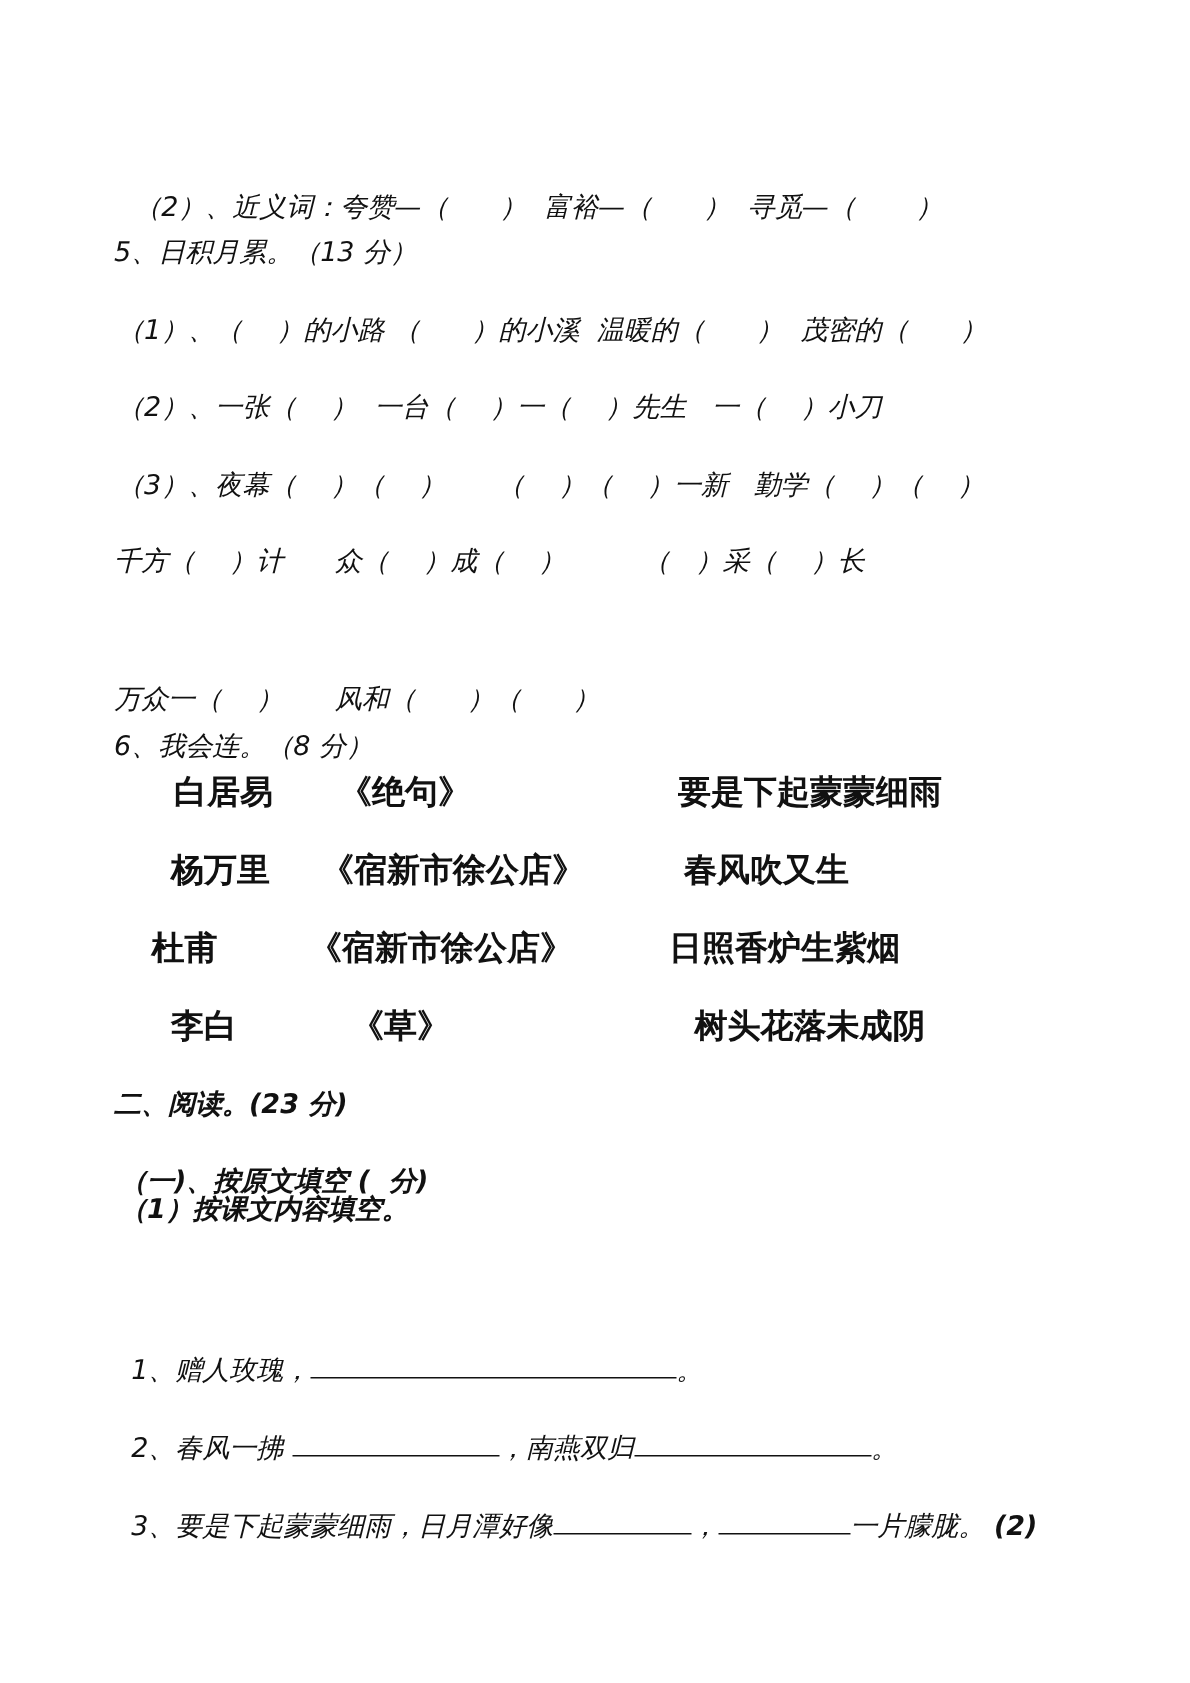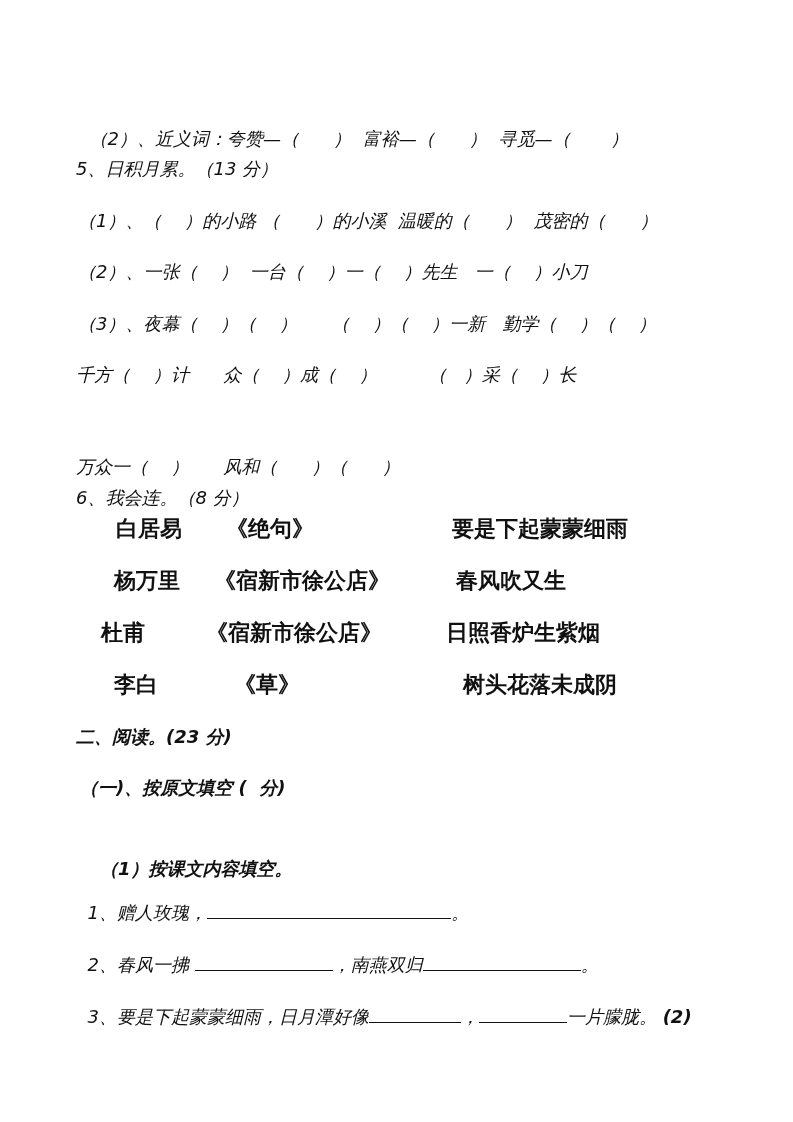--- a/index.html
+++ b/index.html
@@ -37,21 +37,21 @@
 <div class="seg" style="left:101px;top:622px;">杜甫</div>
 <div class="seg" style="left:206px;top:622px;">《宿新市徐公店》</div>
 <div class="seg" style="left:446px;top:622px;">日照香炉生紫烟</div>
 
 <div class="seg" style="left:114px;top:674px;">李白</div>
 <div class="seg" style="left:234px;top:674px;">《草》</div>
 <div class="seg" style="left:443px;top:674px;margin-left:20px;">树头花落未成阴</div>
 
 <div class="ln b" style="left:76px;top:726px;">二、阅读。(23 分)</div>
 <div class="ln b" style="left:80px;top:777px;">（一)、按原文填空 (  分)</div>
-<div class="ln b" style="left:80px;top:858px;margin-left:20px;">（1）按课文内容填空。</div>
+<div class="ln b" style="left:80px;top:796px;">（1）按课文内容填空。</div>
 
 <div class="ln" style="left:76px;top:880px;">
   <span>1、赠人玫瑰，</span><span class="blank" style="width:244px;"></span><span>。</span>
 </div>
 
 <div class="ln" style="left:76px;top:932px;">
   <span>2、春风一拂 </span><span class="blank" style="width:138px;"></span><span>，南燕双归</span><span class="blank" style="width:158px;"></span><span>。</span>
 </div>
 
 <div class="ln" style="left:76px;top:984px;">

